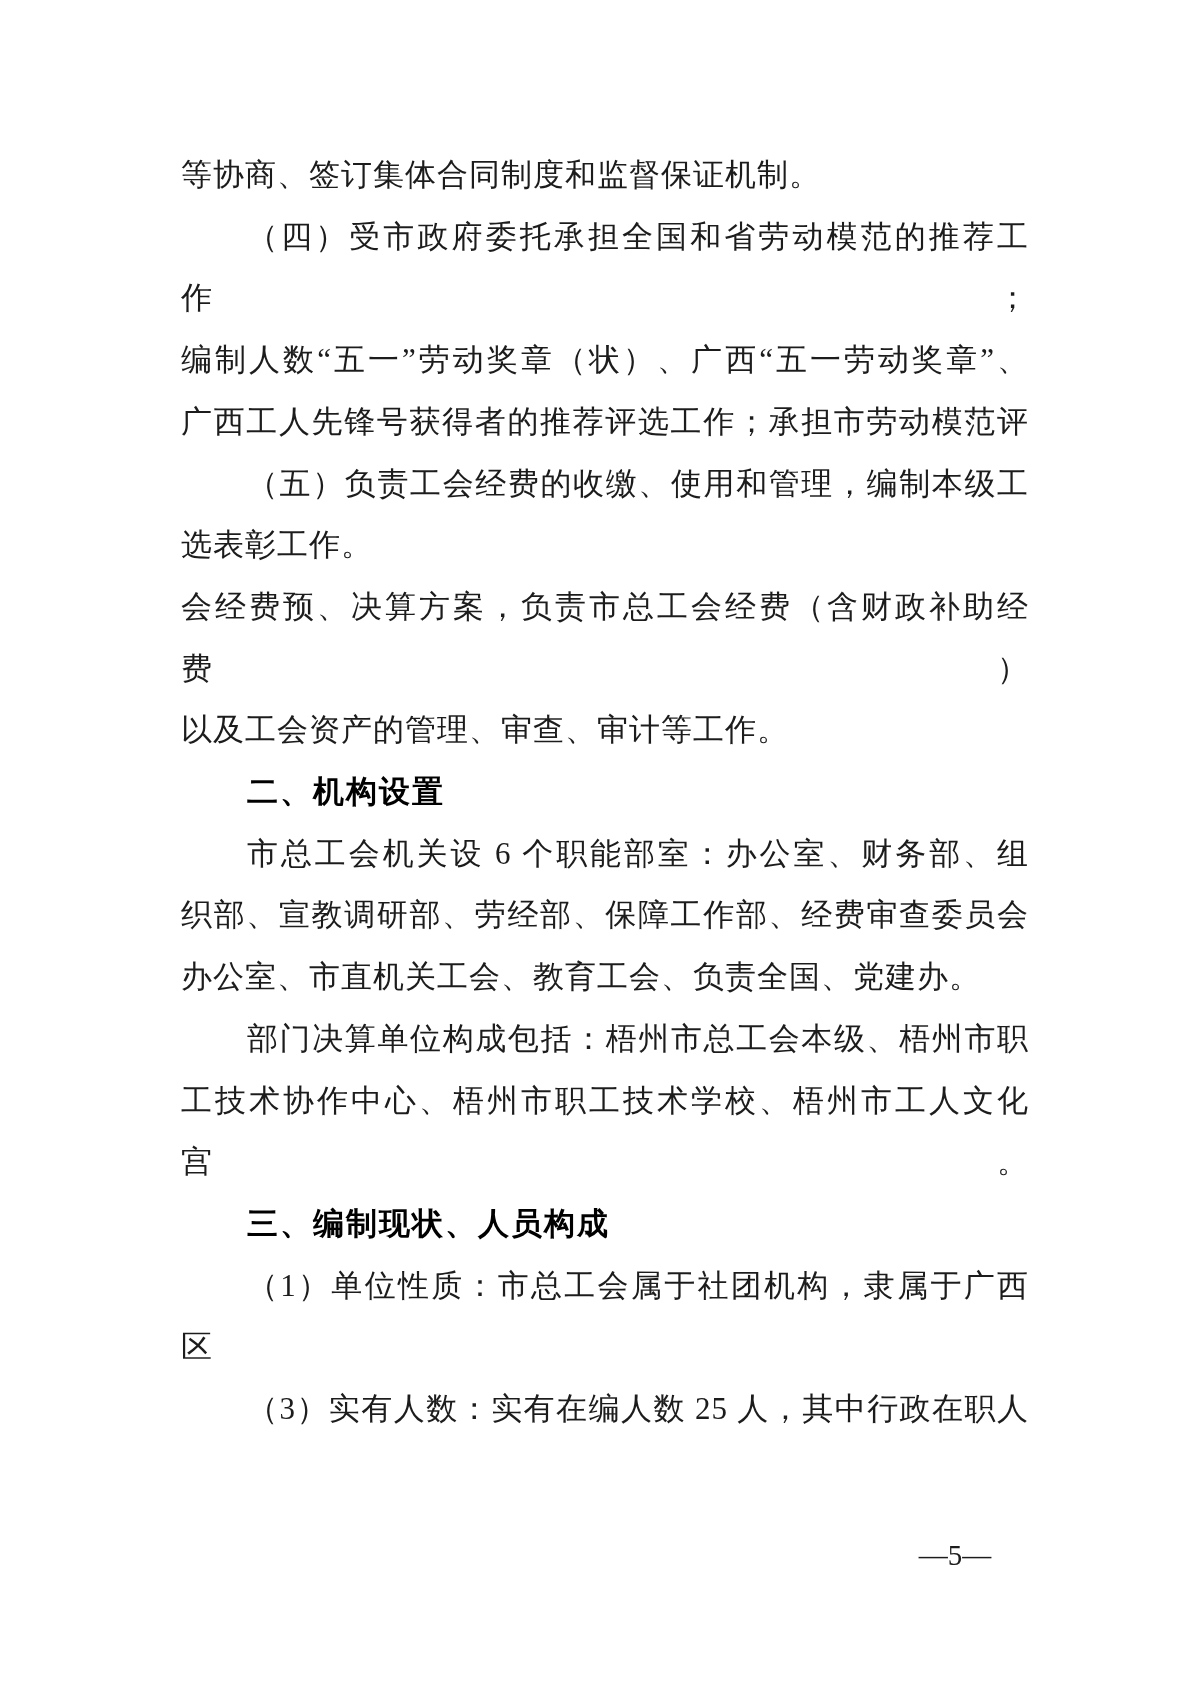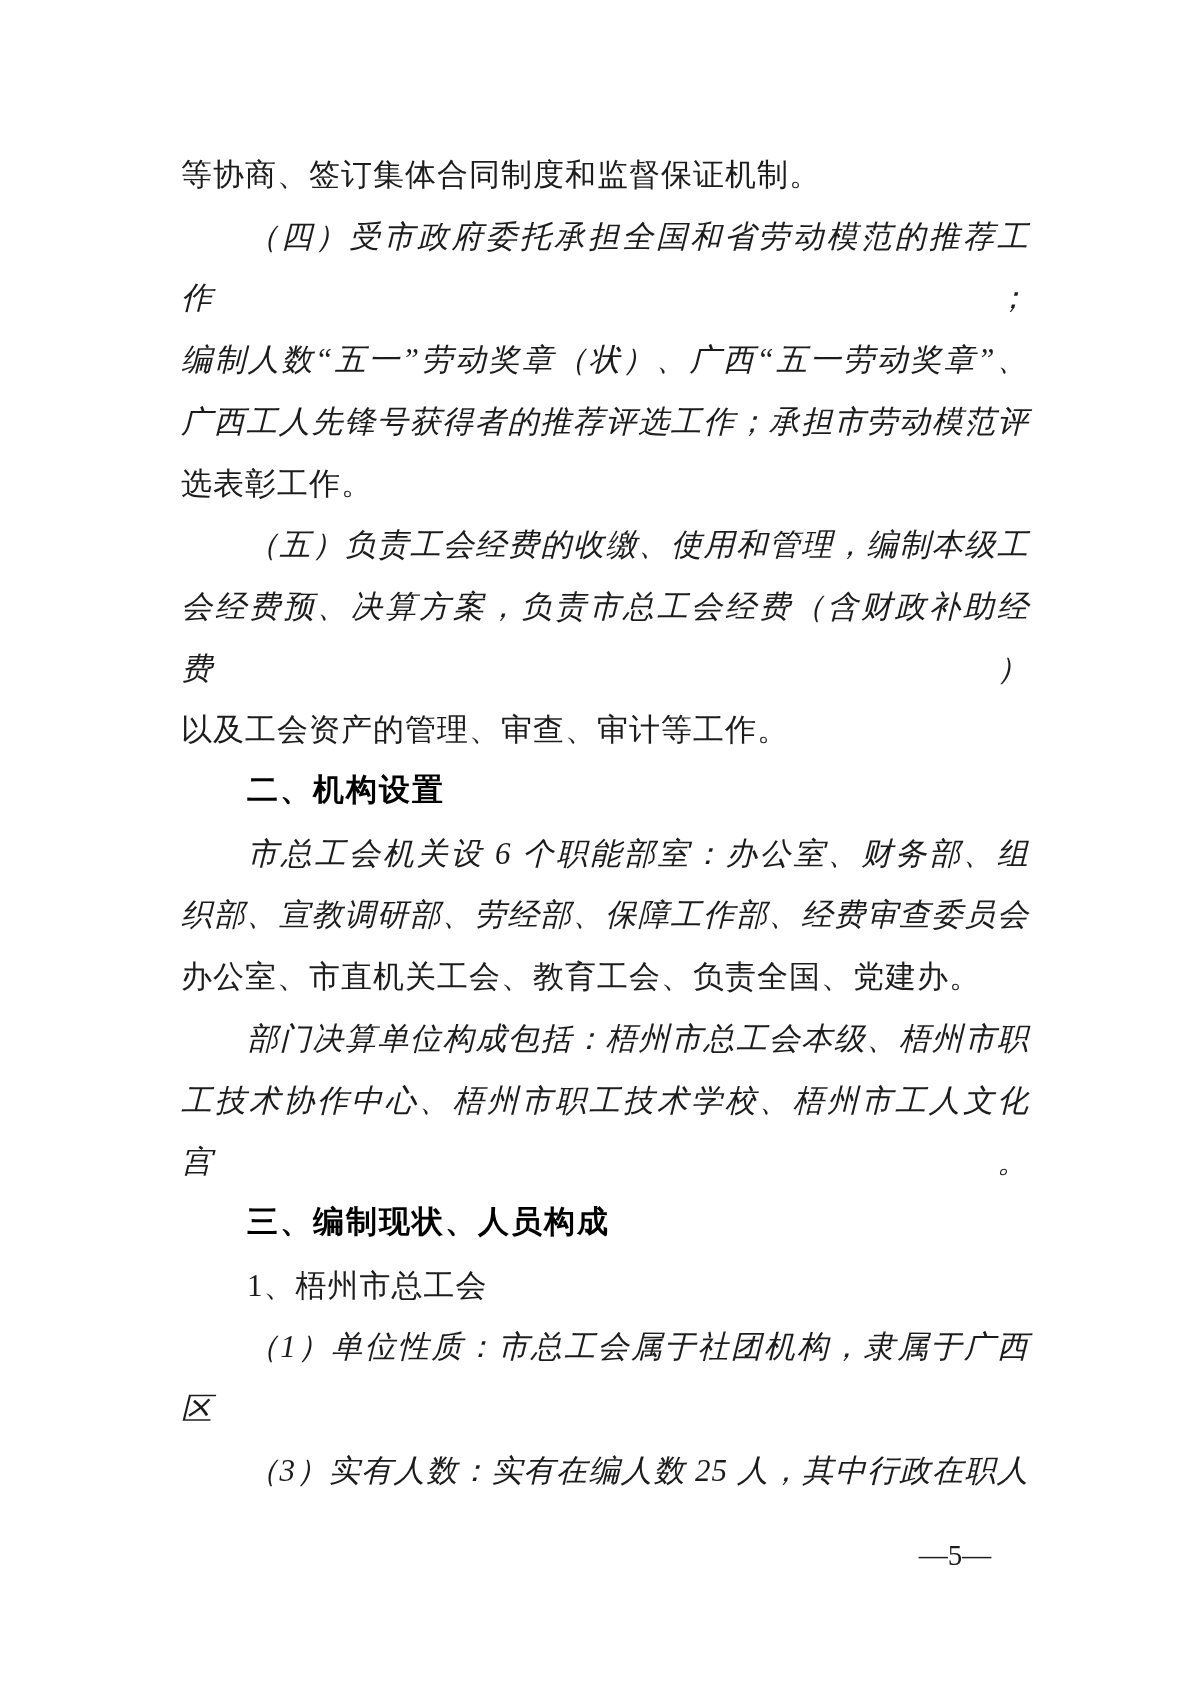--- a/index.html
+++ b/index.html
@@ -24,27 +24,26 @@
     font-family: "Liberation Serif", "DejaVu Serif", serif;
     font-size: 31px;
     line-height: 61.7px;
     color: #1c1c1c;
     letter-spacing: 1px;
     text-align: left;
   }
   .line.full {
     text-align: justify;
     text-align-last: justify;
-    font-style: italic;
   }
   .line.indent {
     text-indent: 66px;
   }
   .line.heading {
-    font-family: Liberation Mono, monospace;
+    font-family: Liberation Sans, sans-serif;
     font-weight: 700;
     color: #000000;
     letter-spacing: 2px;
   }
   .page-number {
     position: absolute;
     left: 905px;
     top: 1534px;
     width: 100px;
     text-align: center;
@@ -56,29 +55,28 @@
 </style>
 </head>
 <body>
 
 <div class="page">
   <div class="doc-body">
       <div class="line">等协商、签订集体合同制度和监督保证机制。</div>
       <div class="line indent full">（四）受市政府委托承担全国和省劳动模范的推荐工作；</div>
       <div class="line full">编制人数“五一”劳动奖章（状）、广西“五一劳动奖章”、</div>
       <div class="line full">广西工人先锋号获得者的推荐评选工作；承担市劳动模范评</div>
+      <div class="line indent full">（五）负责工会经费的收缴、使用和管理，编制本级工</div>
       <div class="line">选表彰工作。</div>
-      <div class="line indent full">（五）负责工会经费的收缴、使用和管理，编制本级工</div>
       <div class="line full">会经费预、决算方案，负责市总工会经费（含财政补助经费）</div>
       <div class="line">以及工会资产的管理、审查、审计等工作。</div>
       <div class="line heading indent">二、机构设置</div>
       <div class="line indent full">市总工会机关设 6 个职能部室：办公室、财务部、组</div>
       <div class="line full">织部、宣教调研部、劳经部、保障工作部、经费审查委员会</div>
       <div class="line">办公室、市直机关工会、教育工会、负责全国、党建办。</div>
       <div class="line indent full">部门决算单位构成包括：梧州市总工会本级、梧州市职</div>
       <div class="line full">工技术协作中心、梧州市职工技术学校、梧州市工人文化宫。</div>
       <div class="line heading indent">三、编制现状、人员构成</div>
-      <div class="line indent">1、梧州市总工会</div>
       <div class="line indent full">（1）单位性质：市总工会属于社团机构，隶属于广西区</div>
       <div class="line indent full">（3）实有人数：实有在编人数 25 人，其中行政在职人</div>
     </div>
   <div class="page-number">—5—</div>
 </div>
 
 </body></html>

